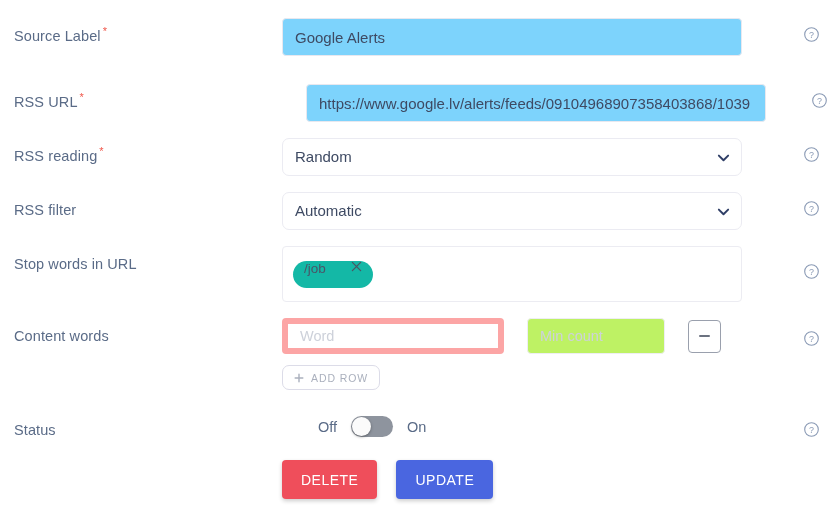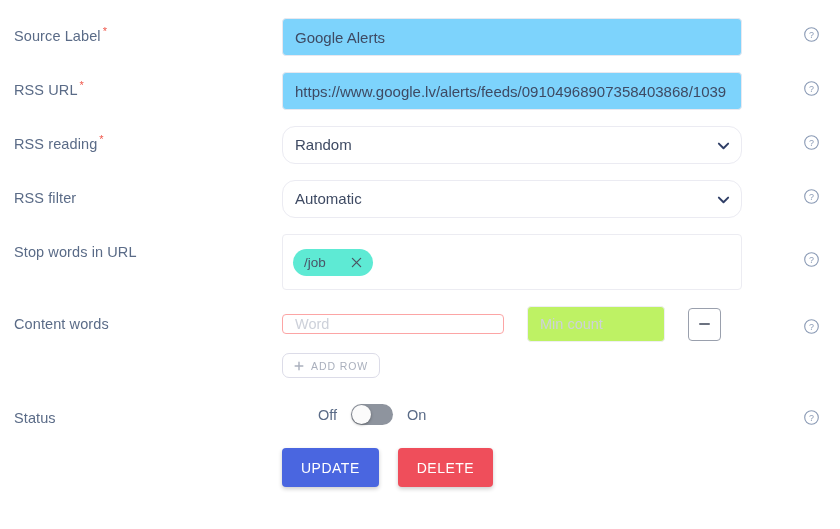--- a/index.html
+++ b/index.html
@@ -87,21 +87,21 @@
 
   .select-wrap {
     position: relative;
     width: 460px;
     height: 38px;
   }
   .select-box {
     width: 460px;
     height: 38px;
     border: 1px solid #ebebf2;
-    border-radius: 13px;
+    border-radius: 7px;
     background: #ffffff;
     padding: 0 34px 0 12px;
     font-size: 15px;
     color: #3e4a63;
     line-height: 36px;
     font-family: "Liberation Sans", sans-serif;
     cursor: pointer;
     overflow: hidden;
     white-space: nowrap;
   }
@@ -123,25 +123,24 @@
     border-radius: 4px;
     background: #ffffff;
     padding: 8px 10px;
     display: flex;
     align-items: center;
     flex-wrap: wrap;
     gap: 6px;
   }
   .chip {
     display: inline-flex;
-    align-items: center;
     height: 27px;
     padding: 0 11px;
     border-radius: 14px;
-    background: #5eead4;
+    background: #14b8a6;
     color: #4a5568;
     font-size: 13.5px;
     gap: 25px;
     cursor: default;
   }
   .chip-x {
     width: 11px;
     height: 11px;
     color: #4b5563;
     cursor: pointer;
@@ -149,22 +148,22 @@
   }
 
   
   .cw-row {
     display: flex;
     align-items: center;
     gap: 0;
   }
   .cw-word {
     width: 222px;
-    height: 20px;
-    border: 1px solid #fca5a5;
+    height: 36px;
+    border: 6px solid #fca5a5;
     border-radius: 4px;
     background: #fff;
     padding: 0 12px;
     font-size: 14.5px;
     color: #3e4a63;
     font-family: "Liberation Sans", sans-serif;
     outline: none;
   }
   .cw-word::placeholder { color: #cdd1da; }
   .cw-count {
@@ -290,21 +289,21 @@
       <input class="text-input" type="text" value="Google Alerts" style="">
     </div>
     <div class="help-col">
       <svg class="help-icon" viewBox="0 0 20 20" fill="none">
         <circle cx="10" cy="10" r="8" stroke="currentColor" stroke-width="1.3"></circle>
         <text x="10" y="14.2" text-anchor="middle" font-size="10.5" fill="currentColor" font-family="Liberation Sans, sans-serif">?</text>
       </svg>
     </div>
   </div>
 
-  <div class="form-row" style="margin-top:16px;">
+  <div class="form-row" style="margin-top:28px;gap:24px;">
     <div class="label-col"><span>RSS URL</span><span class="req-star">*</span></div>
     <div class="field-col">
       <input class="text-input" type="text" value="https://www.google.lv/alerts/feeds/09104968907358403868/1039" style="">
     </div>
     <div class="help-col">
       <svg class="help-icon" viewBox="0 0 20 20" fill="none">
         <circle cx="10" cy="10" r="8" stroke="currentColor" stroke-width="1.3"></circle>
         <text x="10" y="14.2" text-anchor="middle" font-size="10.5" fill="currentColor" font-family="Liberation Sans, sans-serif">?</text>
       </svg>
     </div>
@@ -407,20 +406,20 @@
         <circle cx="10" cy="10" r="8" stroke="currentColor" stroke-width="1.3"></circle>
         <text x="10" y="14.2" text-anchor="middle" font-size="10.5" fill="currentColor" font-family="Liberation Sans, sans-serif">?</text>
       </svg>
     </div>
   </div>
 
   <div class="form-row" style="margin-top:20px;">
     <div class="label-col"></div>
     <div class="field-col">
       <div class="actions">
+        <button class="btn btn-delete">DELETE</button>
         <button class="btn btn-update">UPDATE</button>
-        <button class="btn btn-delete">DELETE</button>
       </div>
     </div>
     <div class="help-col"></div>
   </div>
 
 </div>
 
 </body></html>

